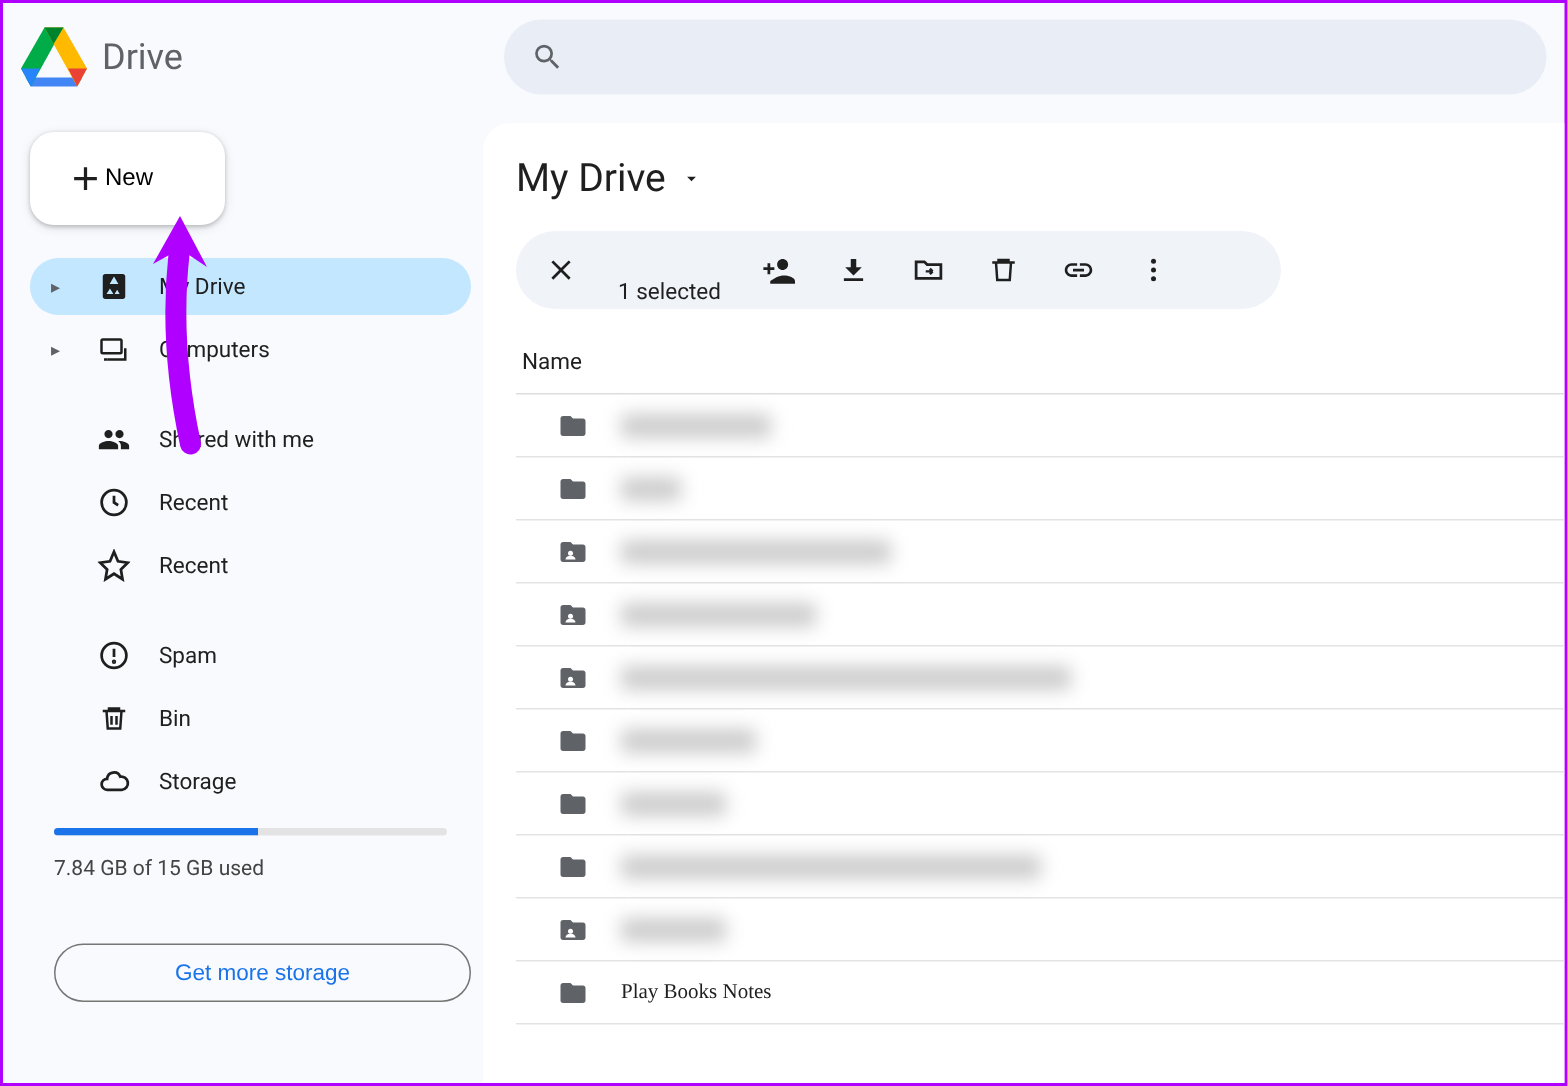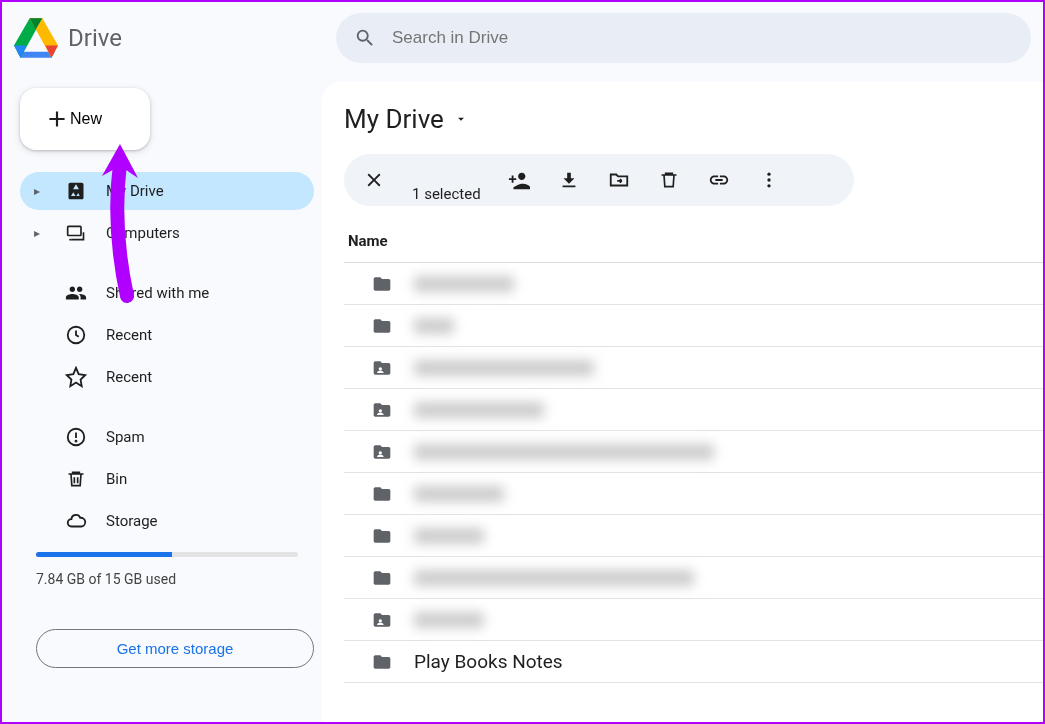--- a/index.html
+++ b/index.html
@@ -21,25 +21,25 @@
 .nav-sep { height: 14px; }
 .storage-bar { margin: 8px 16px 10px; height: 5px; background: #e3e3e3; border-radius: 4px; overflow: hidden; }
 .storage-fill { height: 100%; background: #1a73e8; width: 52%; }
 .storage-text { font-size: 14px; color: #444; margin-left: 16px; margin-bottom: 3px; }
 .more-storage { margin-left: 16px; border: 1px solid #747775; background: transparent; color: #1a73e8; font-size: 15px; font-weight: 500; padding: 10px 22px; border-radius: 22px; cursor: pointer; margin-top: 35px; }
 .content { flex: 1; background: #fff; border-radius: 18px 0 0 0; margin-top: 8px; padding: 22px 0 0 22px; display: flex; flex-direction: column; }
 .loc { display: flex; align-items: center; gap: 10px; font-size: 26px; margin-bottom: 20px; }
 .sel-bar { display: flex; align-items: center; gap: 26px; background: #f0f4f9; border-radius: 28px; height: 52px; padding: 0 18px; margin-right: 22px; margin-bottom: 18px; width: fit-content; min-width: 510px; }
 .sel-bar .lbl { font-size: 15px; color: #1f1f1f; margin-top: 28px; }
 .sel-bar .ibtn { width: 24px; height: 24px; display: flex; align-items: center; justify-content: center; cursor: pointer; color: #1f1f1f; }
-.col-head { font-size: 15px; font-weight: 700; padding: 8px 0 12px 4px; }
+.col-head { font-size: 15px; font-weight: 400; padding: 8px 0 12px 4px; }
 .file-list { border-top: 1px solid #ddd; }
 .row { display: flex; align-items: center; height: 42px; border-bottom: 1px solid #e3e3e3; padding-left: 28px; gap: 20px; cursor: pointer; }
 .row .ficon { color: #5f6368; width: 22px; display: flex; align-items: center; }
-.row .fname { font-size: 19px; color: #1f1f1f; }
+.row .fname { font-size: 14px; color: #1f1f1f; font-family: Liberation Serif, serif; }
 .row .blur { filter: blur(6px); color: #888; background: #ccc; height: 16px; border-radius: 3px; }
 .arrow { position: absolute; left: 92px; top: 136px; pointer-events: none; }
 svg { display: block; }
 </style>
 </head>
 <body>
 
 <div class="app">
   <div class="topbar">
     <div class="brand">
@@ -50,21 +50,20 @@
           <path d="M13 78l12-24H0l13 24z" fill="#2684fc"></path>
           <path d="M74 78L62 54h25L74 78z" fill="#ea4335"></path>
           <path d="M31 0l12 22L56 0H31z" fill="#00832d"></path>
         </svg>
       <span class="brand-name">Drive</span>
     </div>
     <div class="search">
       <svg width="22" height="22" viewBox="0 0 24 24" fill="#5f6368">
           <path d="M15.5 14h-.79l-.28-.27A6.471 6.471 0 0016 9.5 6.5 6.5 0 109.5 16c1.61 0 3.09-.59 4.23-1.57l.27.28v.79l5 5L20.49 19l-5-5zm-6 0C7.01 14 5 11.99 5 9.5S7.01 5 9.5 5 14 7.01 14 9.5 11.99 14 9.5 14z"></path>
         </svg>
-      <input type="text" placeholder="Search in Drive" style="">
     </div>
   </div>
   <div class="main">
     <div class="sidebar">
       <button class="new-btn">
         <svg width="26" height="26" viewBox="0 0 24 24">
             <path d="M19 13h-6v6h-2v-6H5v-2h6V5h2v6h6v2z" fill="#1f1f1f"></path>
           </svg>
         <span>New</span>
       </button>

